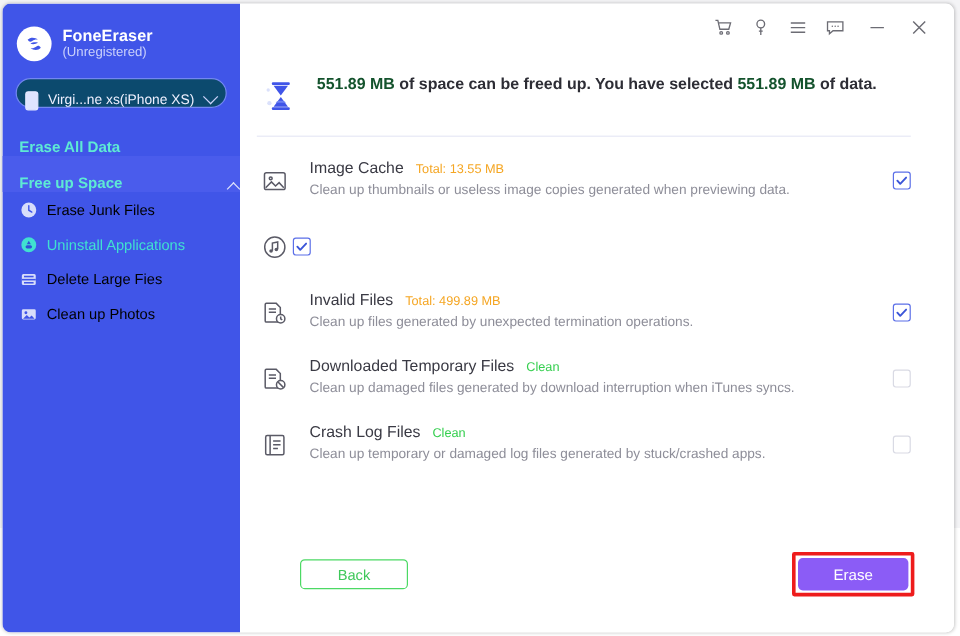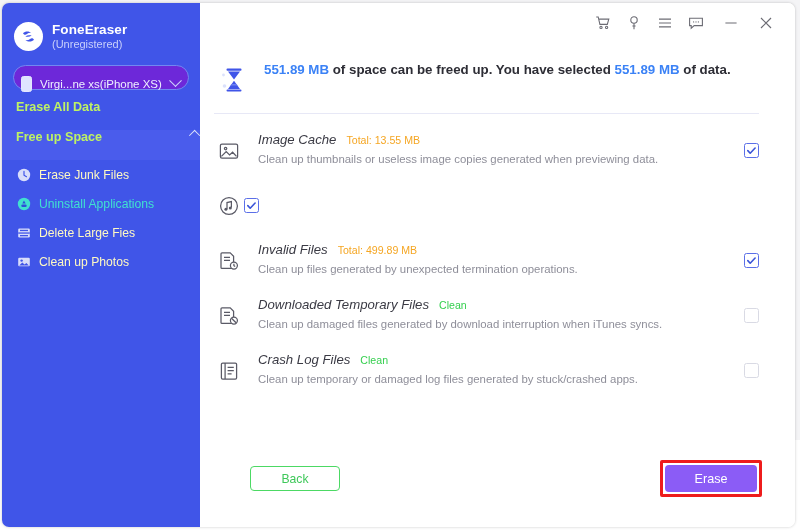--- a/index.html
+++ b/index.html
@@ -67,21 +67,21 @@
     color: #c9d0fb;
     font-size: 11px;
     margin-top: 1px;
   }
 
   .device-select {
     margin: 10px 11px 0 11px;
     height: 25px;
     border: 1px solid #7287f1;
     border-radius: 13px;
-    background: #6d28d9;
+    background: #0c4a6e;
     display: flex;
     align-items: center;
     padding: 12px 8px 0 7px;
     cursor: pointer;
   }
   .device-icon {
     width: 11px; height: 16px;
     border: 1.4px solid #e4e8ff;
     border-radius: 2.5px;
     flex: 0 0 11px;
@@ -97,48 +97,48 @@
   }
   .chev-down {
     width: 9px; height: 9px;
     border-right: 1.6px solid #cdd4fb;
     border-bottom: 1.6px solid #cdd4fb;
     transform: rotate(45deg) translate(-2px,-2px);
     flex: 0 0 9px;
   }
 
   .nav-head {
-    color: #bef264;
+    color: #5eead4;
     font-size: 12.6px;
     font-weight: bold;
     padding: 0 0 0 14px;
     height: 30px;
     display: flex;
-    align-items: flex-start;
+    align-items: flex-end;
     cursor: pointer;
   }
   .nav-head.spaced { margin-top: 10px; }
   .nav-head.active {
     background: #4a5cec;
     justify-content: space-between;
   }
   .chev-up {
     width: 8px; height: 8px;
     border-left: 1.5px solid #dfe3fb;
     border-top: 1.5px solid #dfe3fb;
     transform: rotate(45deg) translateY(2px);
   }
 
   .nav-item {
     display: flex;
     align-items: center;
     height: 29px;
     padding-left: 14px;
     cursor: pointer;
-    color: #fef9c3;
+    color: #000000;
     font-size: 12.2px;
   }
   .nav-item .ico {
     width: 15px; height: 15px;
     flex: 0 0 15px;
     margin-right: 8px;
     display: flex; align-items: center; justify-content: center;
   }
   .nav-item.selected { color: #40e0d0; }
 
@@ -183,21 +183,21 @@
     display: flex; align-items: center; justify-content: center;
     margin-top: 1px;
   }
   .banner-texts { margin-left: 10px; padding-top: 3px; }
   .banner-main {
     font-size: 13.3px;
     font-weight: bold;
     color: #2d2d35;
     white-space: nowrap;
   }
-  .banner-main .amt { color: #3b82f6; }
+  .banner-main .amt { color: #14532d; }
   .banner-sub {
     font-size: 11.4px;
     color: #9a9aa4;
     margin-top: 7px;
   }
 
   .divider {
     height: 1px;
     background: #e7e8f6;
     margin: 13px 36px 0 14px;
@@ -220,21 +220,20 @@
     color: #5a5a66;
   }
   .row-body { flex: 1; margin-left: 14px; padding-top: 4px; }
   .row-title-line {
     display: flex;
     align-items: baseline;
   }
   .row-title {
     font-size: 13.2px;
     color: #3a3a44;
-    font-style: italic;
   }
   .row-total {
     font-size: 10.6px;
     color: #f5a623;
     margin-left: 10px;
   }
   .row-total.clean { color: #35cf4f; }
   .row-desc {
     font-size: 11.4px;
     color: #8e8e99;

